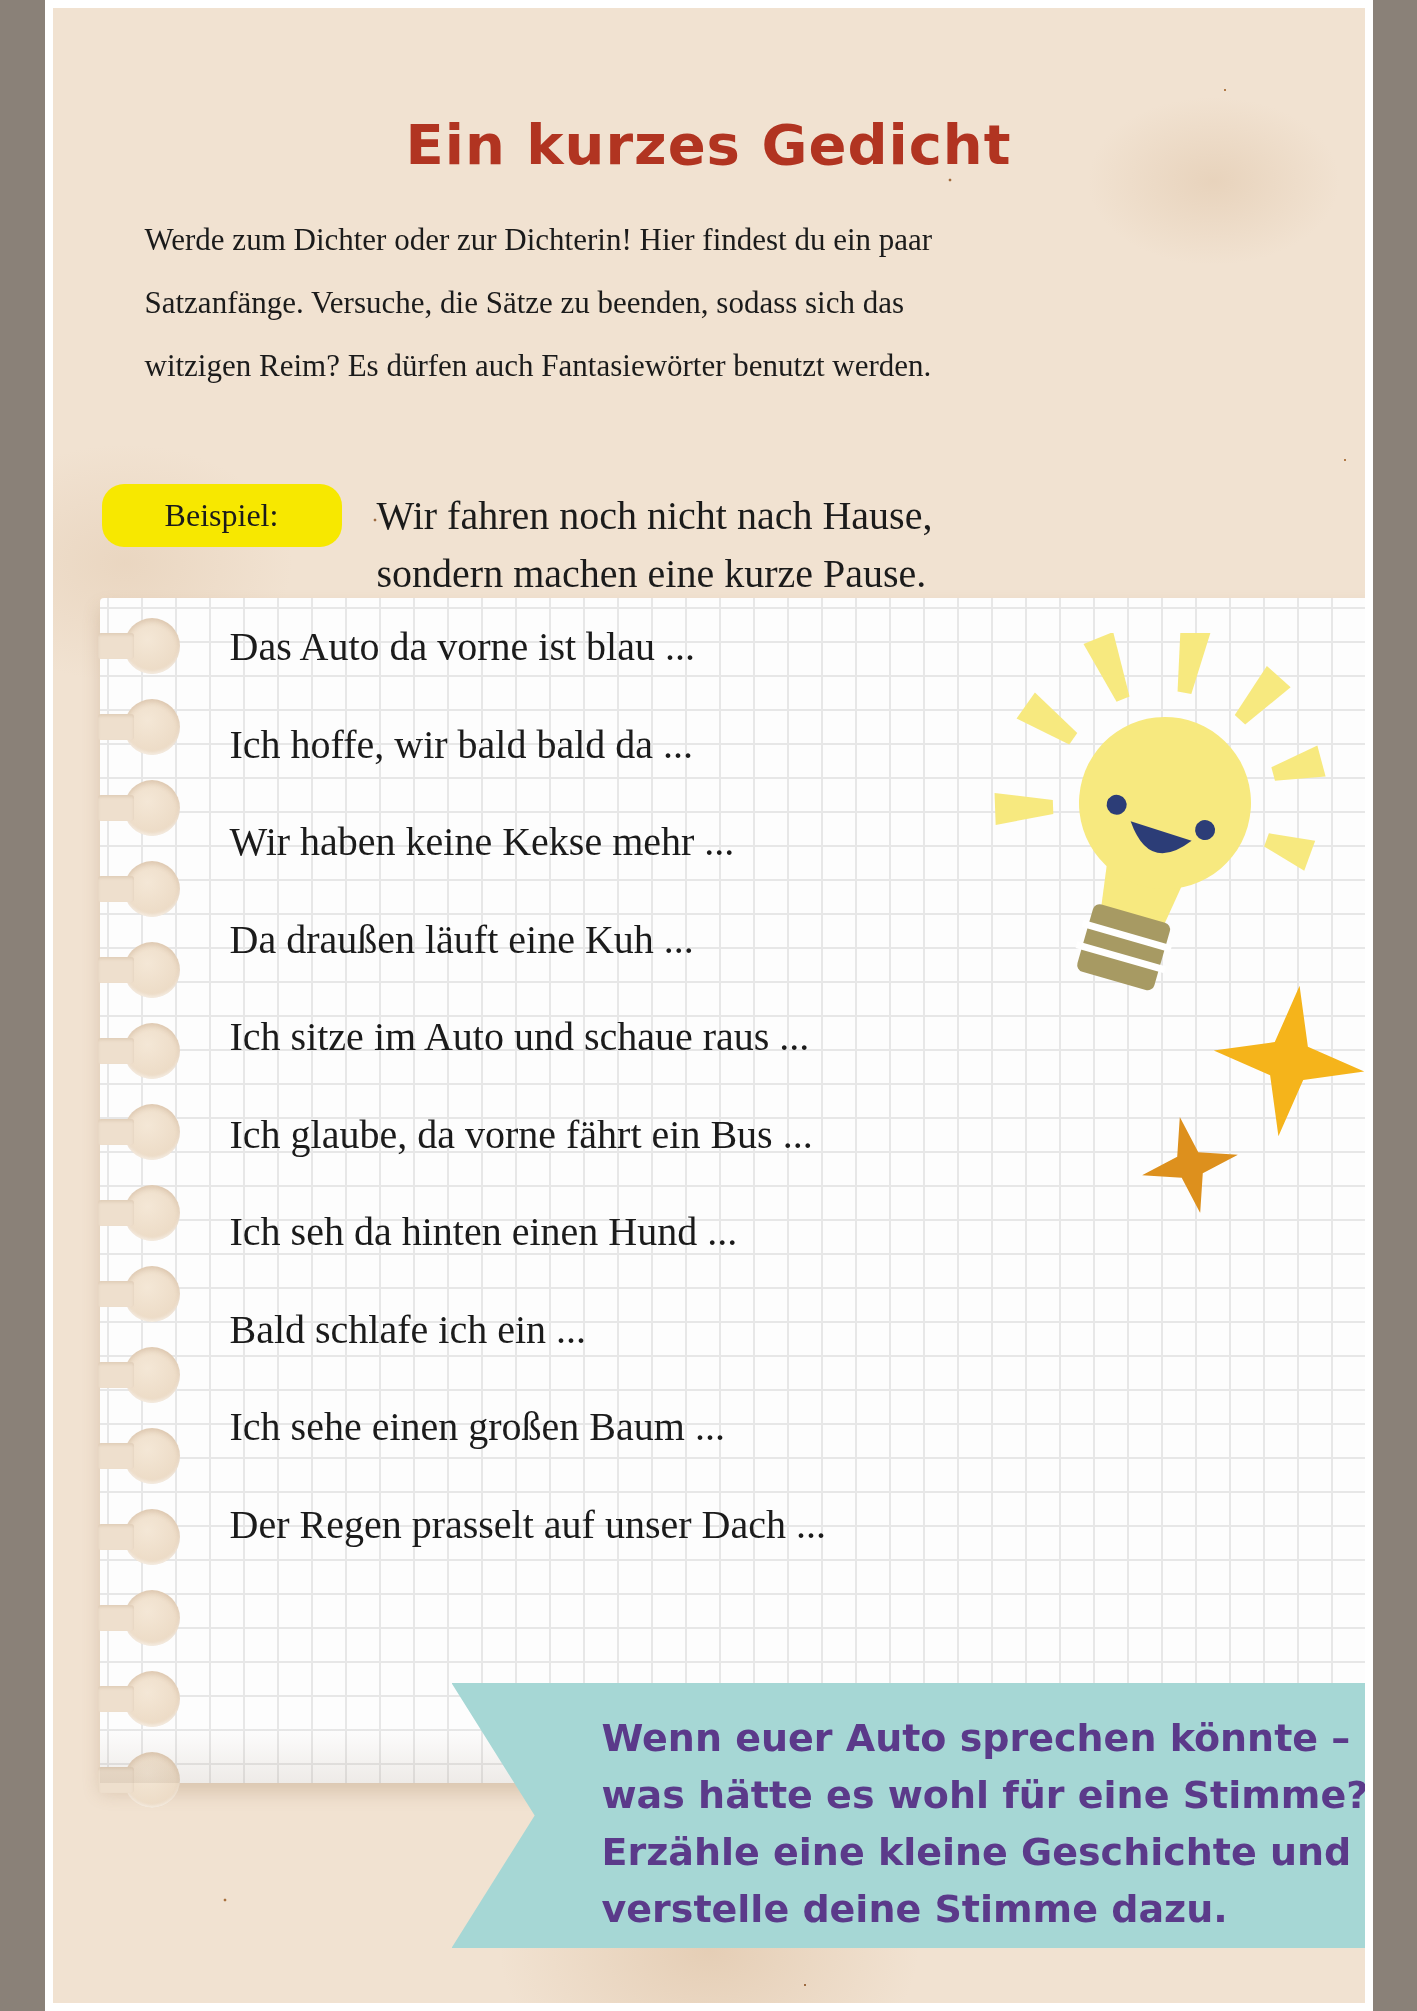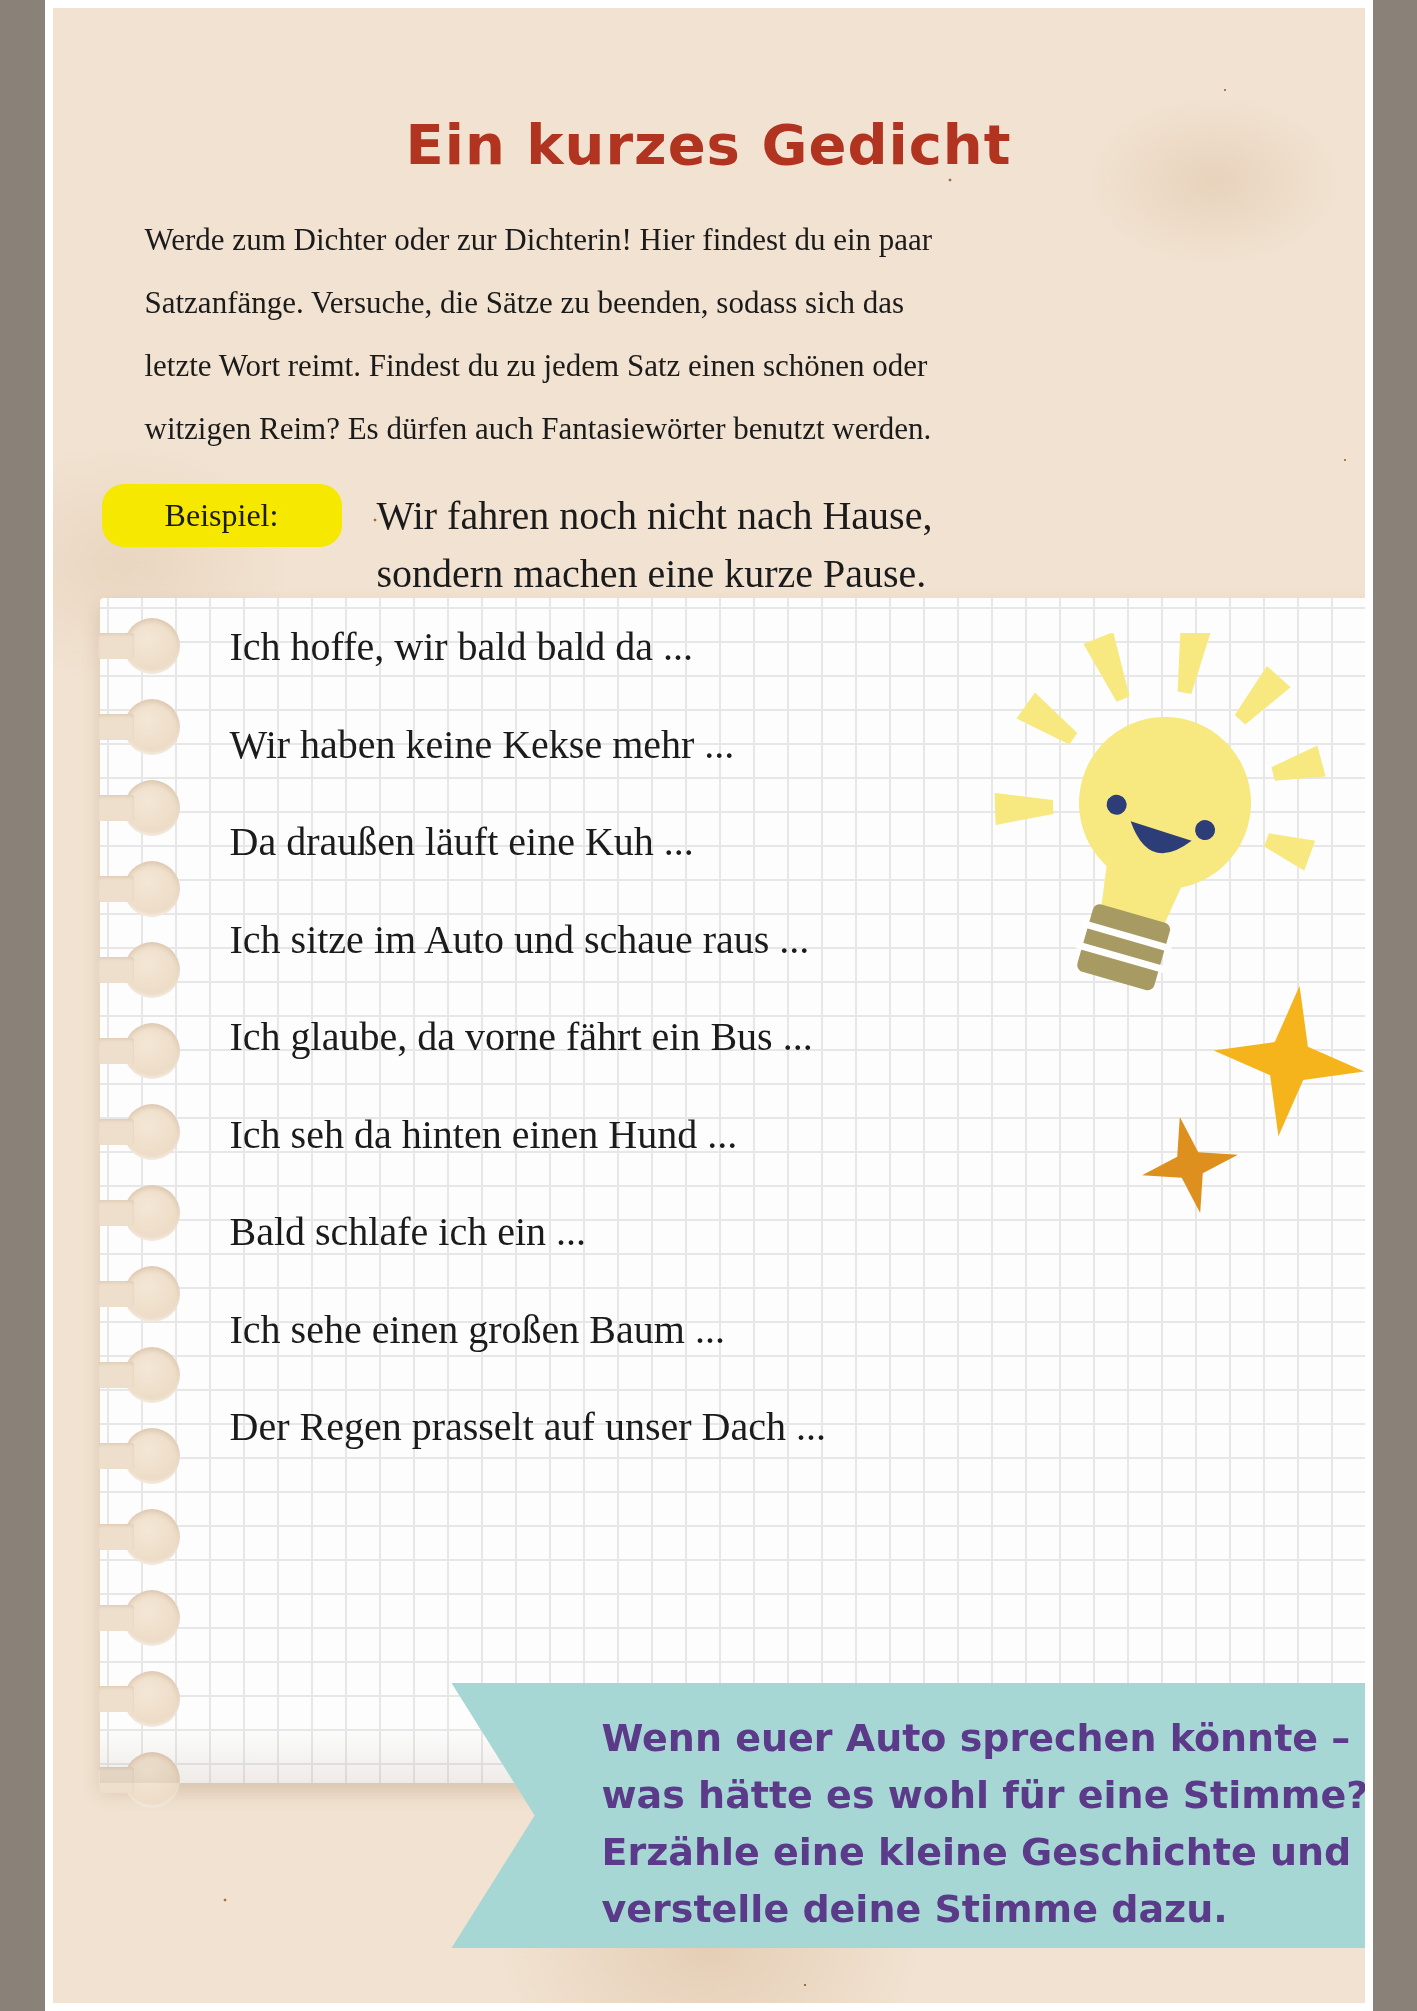--- a/index.html
+++ b/index.html
@@ -108,21 +108,20 @@
 </head>
 <body>
 
 <div class="page">
 
   <h1 class="title">Ein kurzes Gedicht</h1>
 
   <div class="intro">
     <div class="line">Werde zum Dichter oder zur Dichterin! Hier findest du ein paar</div>
     <div class="line">Satzanfänge. Versuche, die Sätze zu beenden, sodass sich das</div>
-    <div class="line">letzte Wort reimt. Findest du zu jedem Satz einen schönen oder</div>
     <div class="line">witzigen Reim? Es dürfen auch Fantasiewörter benutzt werden.</div>
   </div>
 
   <div class="example-label">Beispiel:</div>
   <div class="example-text">
     <div class="line">Wir fahren noch nicht nach Hause,</div>
     <div class="line">sondern machen eine kurze Pause.</div>
   </div>
 
   <div class="notebook">
@@ -167,20 +166,21 @@
           <div class="stem"></div>
         </div>
         <div class="hole" style="top: 1073px;">
           <div class="stem"></div>
         </div>
         <div class="hole" style="top: 1154px;">
           <div class="stem"></div>
         </div>
       </div>
     <div class="sentences">
+      <div class="sentence">Das Auto da vorne ist blau ...</div>
       <div class="sentence">Ich hoffe, wir bald bald da ...</div>
       <div class="sentence">Wir haben keine Kekse mehr ...</div>
       <div class="sentence">Da draußen läuft eine Kuh ...</div>
       <div class="sentence">Ich sitze im Auto und schaue raus ...</div>
       <div class="sentence">Ich glaube, da vorne fährt ein Bus ...</div>
       <div class="sentence">Ich seh da hinten einen Hund ...</div>
       <div class="sentence">Bald schlafe ich ein ...</div>
       <div class="sentence">Ich sehe einen großen Baum ...</div>
       <div class="sentence">Der Regen prasselt auf unser Dach ...</div>
     </div>

